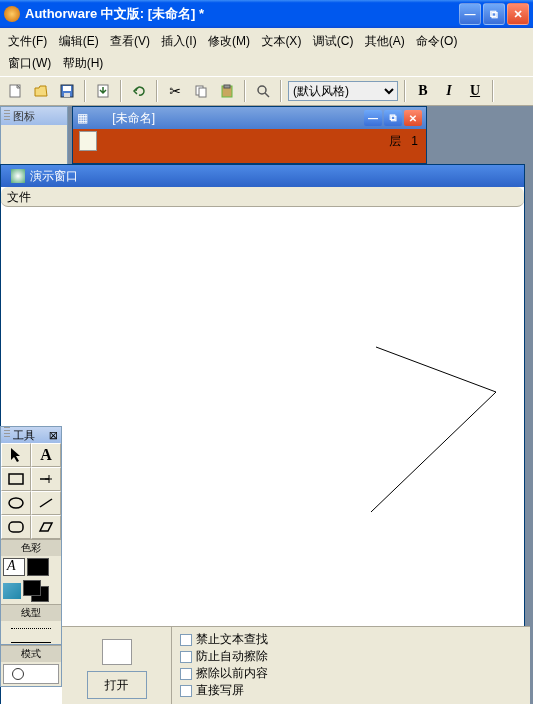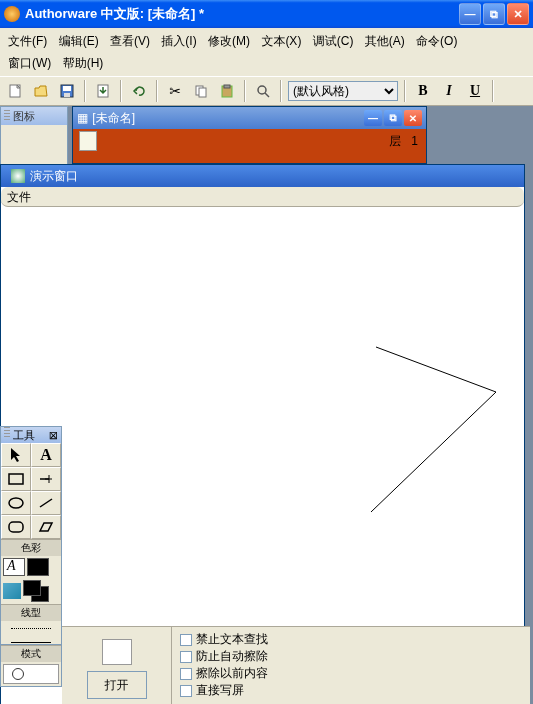--- a/index.html
+++ b/index.html
@@ -141,21 +141,21 @@
   }
   .design-title {
     height: 22px;
     background: linear-gradient(to bottom, #7da5e0, #4a7dd0);
     display: flex;
     align-items: center;
     padding: 0 4px;
     color: white;
     font-size: 12px;
   }
-  .design-title .flex { flex: 1; }
+  .design-title .flex { flex: 1; margin-left: 20px; }
   .design-title .dw-btns { display:flex; gap:2px;}
   .dw-btn {
     width: 18px;
     height: 16px;
     border-radius: 2px;
     display: flex;
     align-items: center;
     justify-content: center;
     font-size: 10px;
     font-weight: bold;

